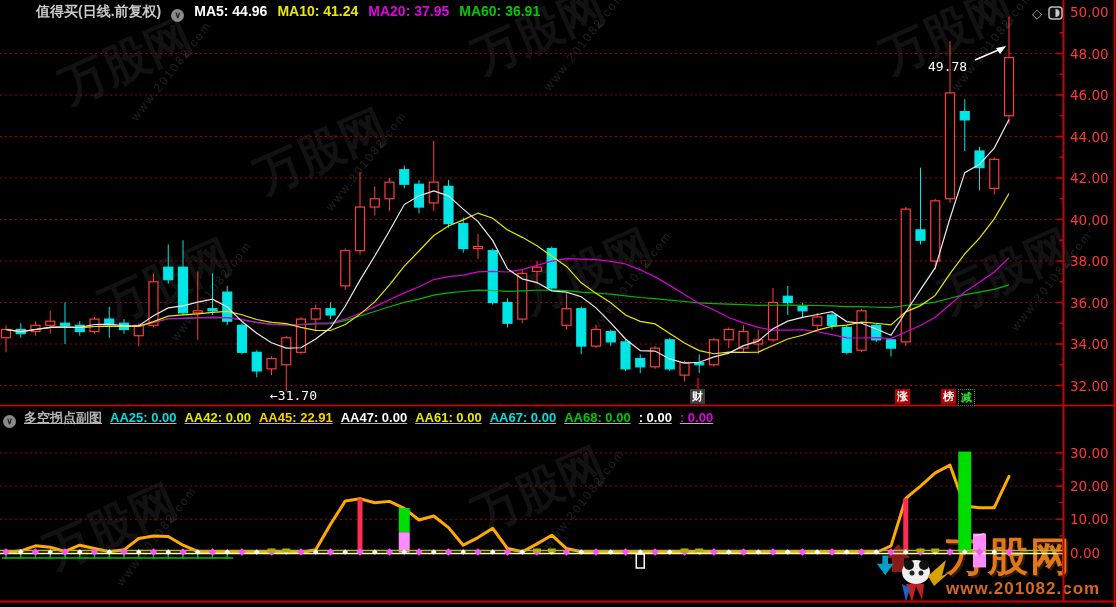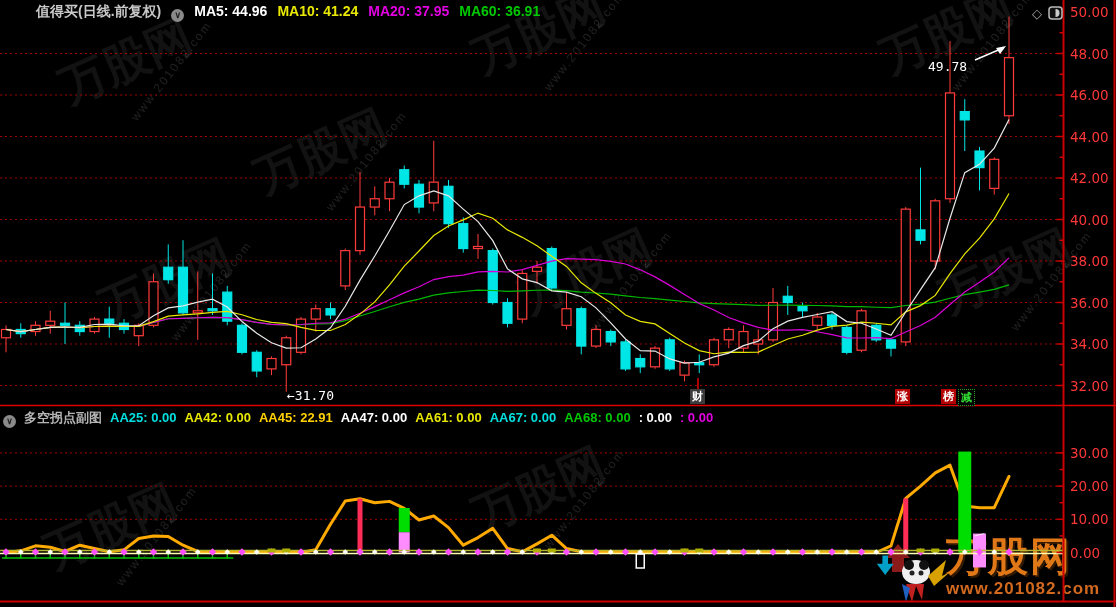--- a/index.html
+++ b/index.html
@@ -11,21 +11,21 @@
        transform:rotate(-52deg);display:block;margin-left:55px;margin-top:-12px;}
   #logo{position:absolute;z-index:1;left:946px;top:536px;}
   #logo .logo-name{font-size:40px;font-weight:bold;color:#e07818;letter-spacing:2px;line-height:1;
        text-shadow:2px 2px 0 #331a00;}
   #logo .logo-url{font-size:17px;font-weight:bold;color:#d2691e;letter-spacing:1px;margin-top:3px;
        text-shadow:1px 1px 0 #000;}
   svg#chart{position:absolute;left:0;top:0;z-index:2;}
   .ovl{position:absolute;z-index:3;}
   #main-header{left:4px;top:3px;font-size:14px;font-weight:bold;color:#c8c8c8;margin-left:32px;}
   #main-header span{margin-right:10px;}
-  #sub-header{left:3px;top:409px;font-size:13px;font-weight:bold;color:#b4b4b4;}
+  #sub-header{left:3px;top:409px;font-size:13px;font-weight:bold;color:#b4b4b4;text-decoration:underline;}
   #sub-header span{margin-right:8px;}
   .drop-icon{display:inline-block;width:13px;height:13px;border-radius:50%;background:#8a8a8a;
        color:#222;font-size:9px;line-height:13px;text-align:center;vertical-align:-2px;font-weight:bold;margin-right:6px;}
   .note{color:#fff;font-size:13px;font-family:"DejaVu Sans Mono",monospace;margin-top:6px;}
   .evt{position:absolute;z-index:3;width:15px;height:15px;font-size:11px;font-weight:bold;
        line-height:15px;text-align:center;}
   .pane-icons{position:absolute;z-index:3;left:1032px;top:4px;color:#aaa;}
   .mascot{position:absolute;z-index:1;left:876px;top:532px;}
 </style>
 </head>
@@ -407,20 +407,20 @@
      <rect x="1" y="1" width="13" height="12" rx="3" fill="#111" stroke="#bbb" stroke-width="1.5"></rect>
      <path d="M7.5 3 a4 4 0 0 1 0 8 z" fill="#ccc"></path>
       </svg>
 </div>
 
 <div id="sub-header" class="ovl">
   <span class="drop-icon">∨</span><span>多空拐点副图</span><span style="color:#00e0e0">AA25: 0.00</span><span style="color:#e8e800">AA42: 0.00</span><span style="color:#ffd000">AA45: 22.91</span><span style="color:#ffffff">AA47: 0.00</span><span style="color:#e8e800">AA61: 0.00</span><span style="color:#00e0e0">AA67: 0.00</span><span style="color:#00c800">AA68: 0.00</span><span style="color:#ffffff">: 0.00</span><span style="color:#e000e0">: 0.00</span>
 </div>
 
 <div class="ovl note" style="left:928px;top:53px">49.78</div>
-<div class="ovl note" style="left:287px;top:382px">←31.70</div>
+<div class="ovl note" style="left:270px;top:382px">←31.70</div>
 
 <div class="evt" style="left: 690px; top: 389px; color: rgb(255, 255, 255); background: rgb(60, 60, 60);">财</div>
 <div class="evt" style="left: 895px; top: 389px; color: rgb(255, 255, 255); background: rgb(180, 0, 0);">涨</div>
 <div class="evt" style="left: 941px; top: 389px; color: rgb(255, 255, 255); background: rgb(180, 0, 0);">榜</div>
 <div class="evt" style="left: 958px; top: 389px; color: rgb(51, 221, 51); background: rgb(0, 0, 0); border: 1px dotted rgb(42, 154, 42);">减</div>
 
 </div>
 
 </body></html>

